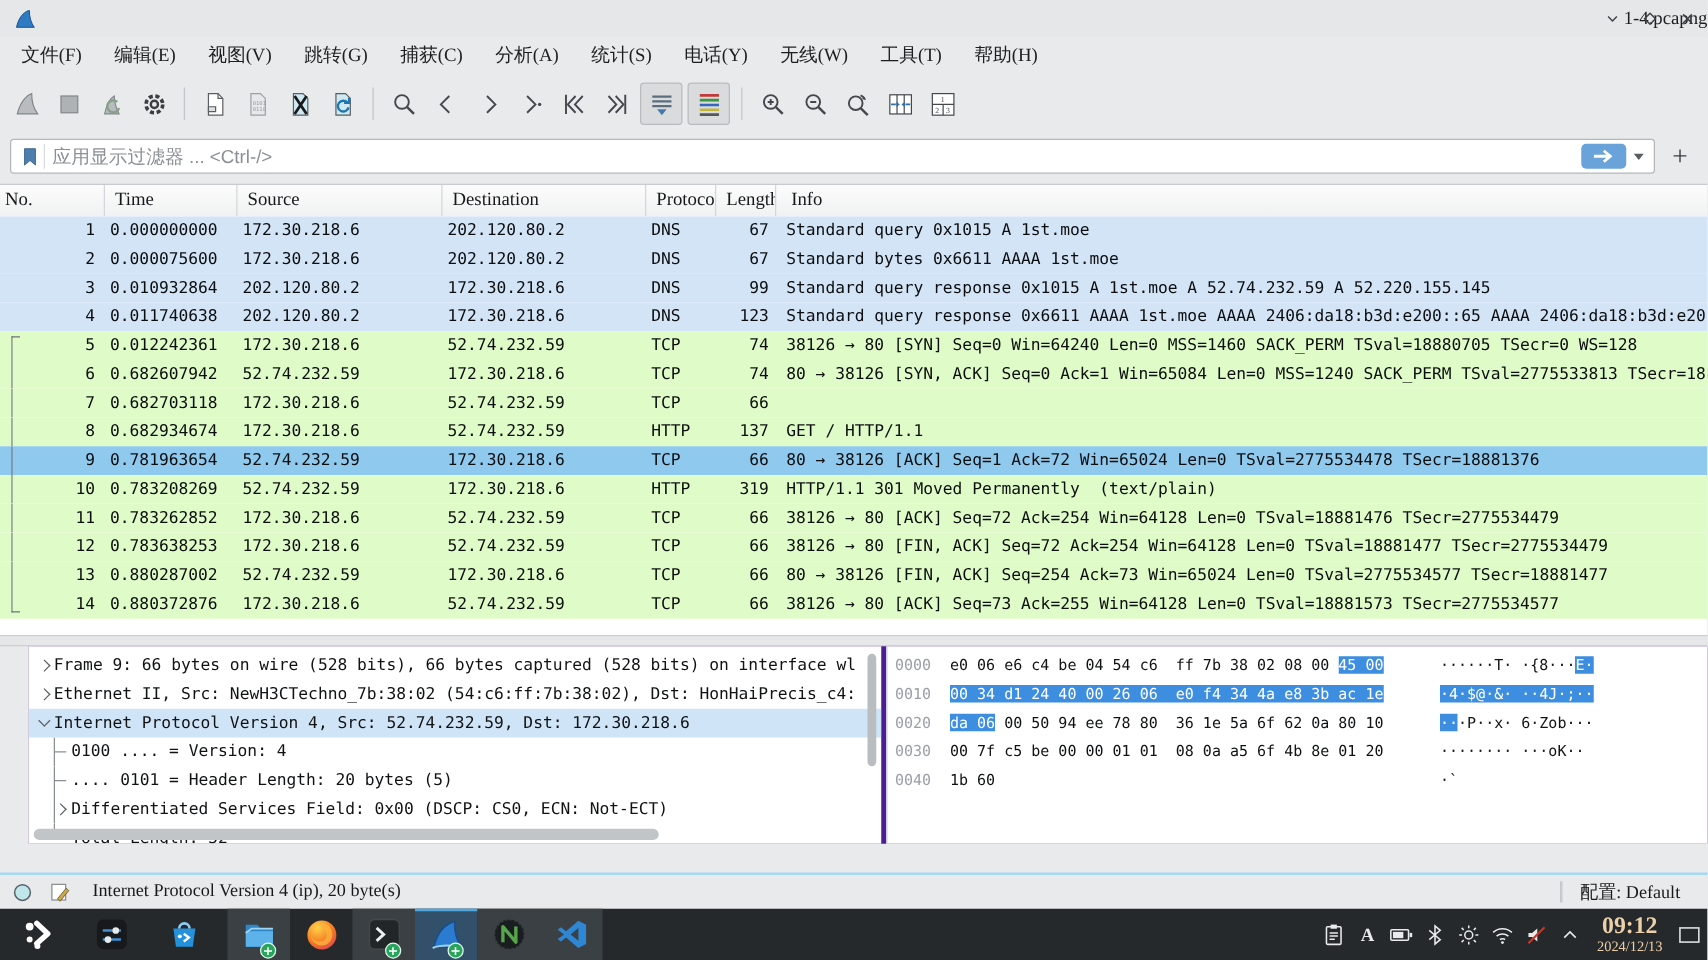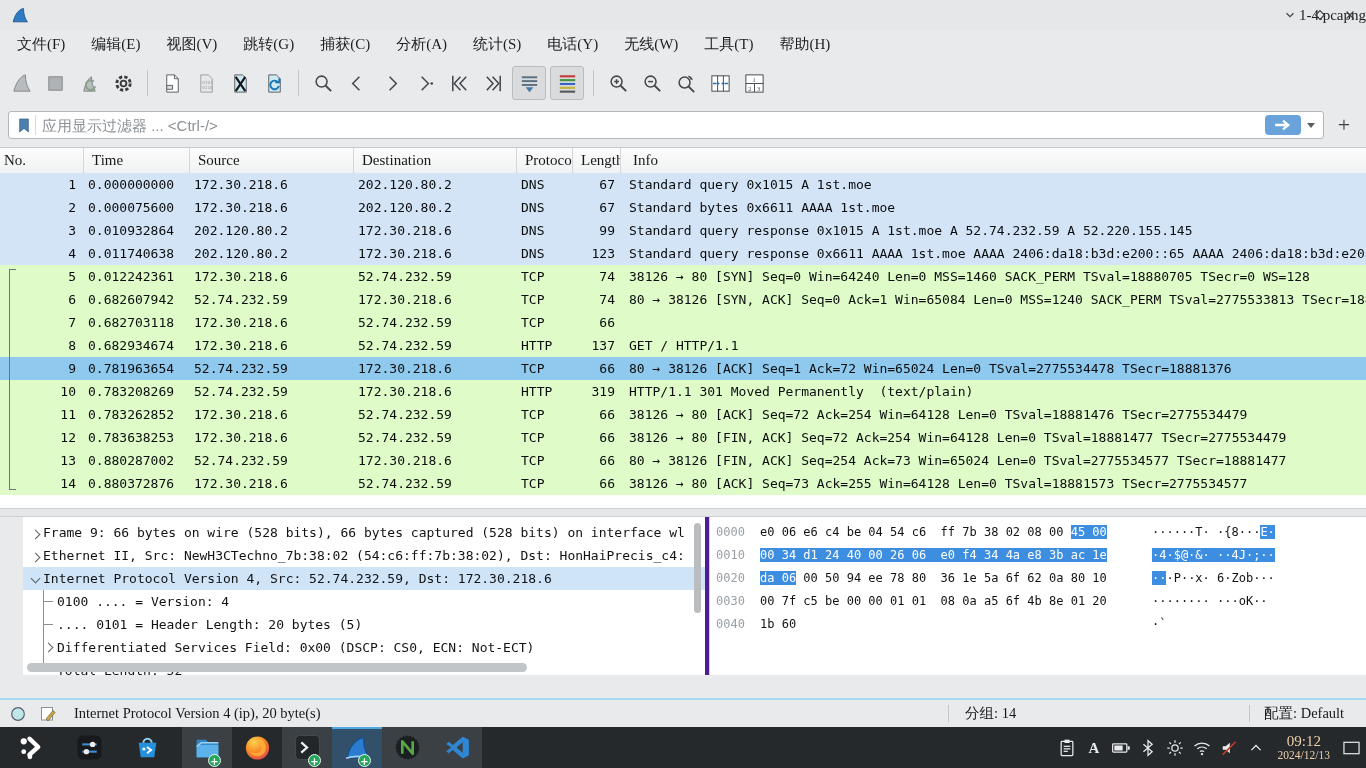--- a/index.html
+++ b/index.html
@@ -109,21 +109,21 @@
   .task.tile{background:#3b4044;}
   .task.act{background:#32506a;border-top:2.5px solid #4fa8e0;}
   .task:nth-child(1){margin:0 8px 0 6px;}
   .task:nth-child(2){margin-right:8px;}
   .task:nth-child(3){margin-right:10px;}
   .badge{position:absolute;left:26px;bottom:1px;width:13px;height:13px;border-radius:50%;background:#28a55c;color:#fff;font-family:"DejaVu Sans",sans-serif;font-size:10px;font-weight:bold;line-height:13px;text-align:center;border:1px solid #e9f6ee;box-sizing:border-box;}
   .tk-right{margin-left:auto;display:flex;align-items:center;height:41px;}
   .tray{width:27px;height:41px;display:flex;align-items:center;justify-content:center;}
   .tray svg{width:20px;height:20px;}
   .tk-clock{margin:0 10px 0 8px;text-align:center;color:#ecd0a9;line-height:1.12;}
-  .tk-time{font-size:15px;}
+  .tk-time{font-size:19px;font-weight:bold;}
   .tk-date{font-size:11.5px;}
   .tk-peek{width:22px;height:41px;display:flex;align-items:center;justify-content:center;margin-right:4px;}
 </style>
 </head>
 <body>
 
 <div class="screen">
 
   <div class="titlebar">
     <span class="appicon">
@@ -399,21 +399,20 @@
     </span>
     <span class="sb-ico">
       <svg width="16" height="16" viewBox="0 0 16 16">
           <rect x="1.5" y="1.5" width="11" height="12.5" fill="#fff" stroke="#8a8f94"></rect>
           <path d="M6 13 L13 4.5 L15 6.5 L8 15 Z" fill="#caa84b" stroke="#6b5b2a" stroke-width="0.7"></path>
         </svg>
     </span>
     <span class="sb-text">Internet Protocol Version 4 (ip), 20 byte(s)</span>
     <span class="sb-spacer"></span>
     <span class="sb-sep"></span>
-    <span class="sb-packets">分组: 14</span>
     <span class="sb-sep"></span>
     <span class="sb-profile">配置: Default</span>
   </div>
 
   <div class="taskbar">
     <div class="tk-apps">
         <div class="task">
           <svg viewBox="0 0 28 28">
             <circle cx="6.5" cy="8" r="3" fill="#fff"></circle>
             <circle cx="6.5" cy="18" r="2.3" fill="#fff"></circle>

